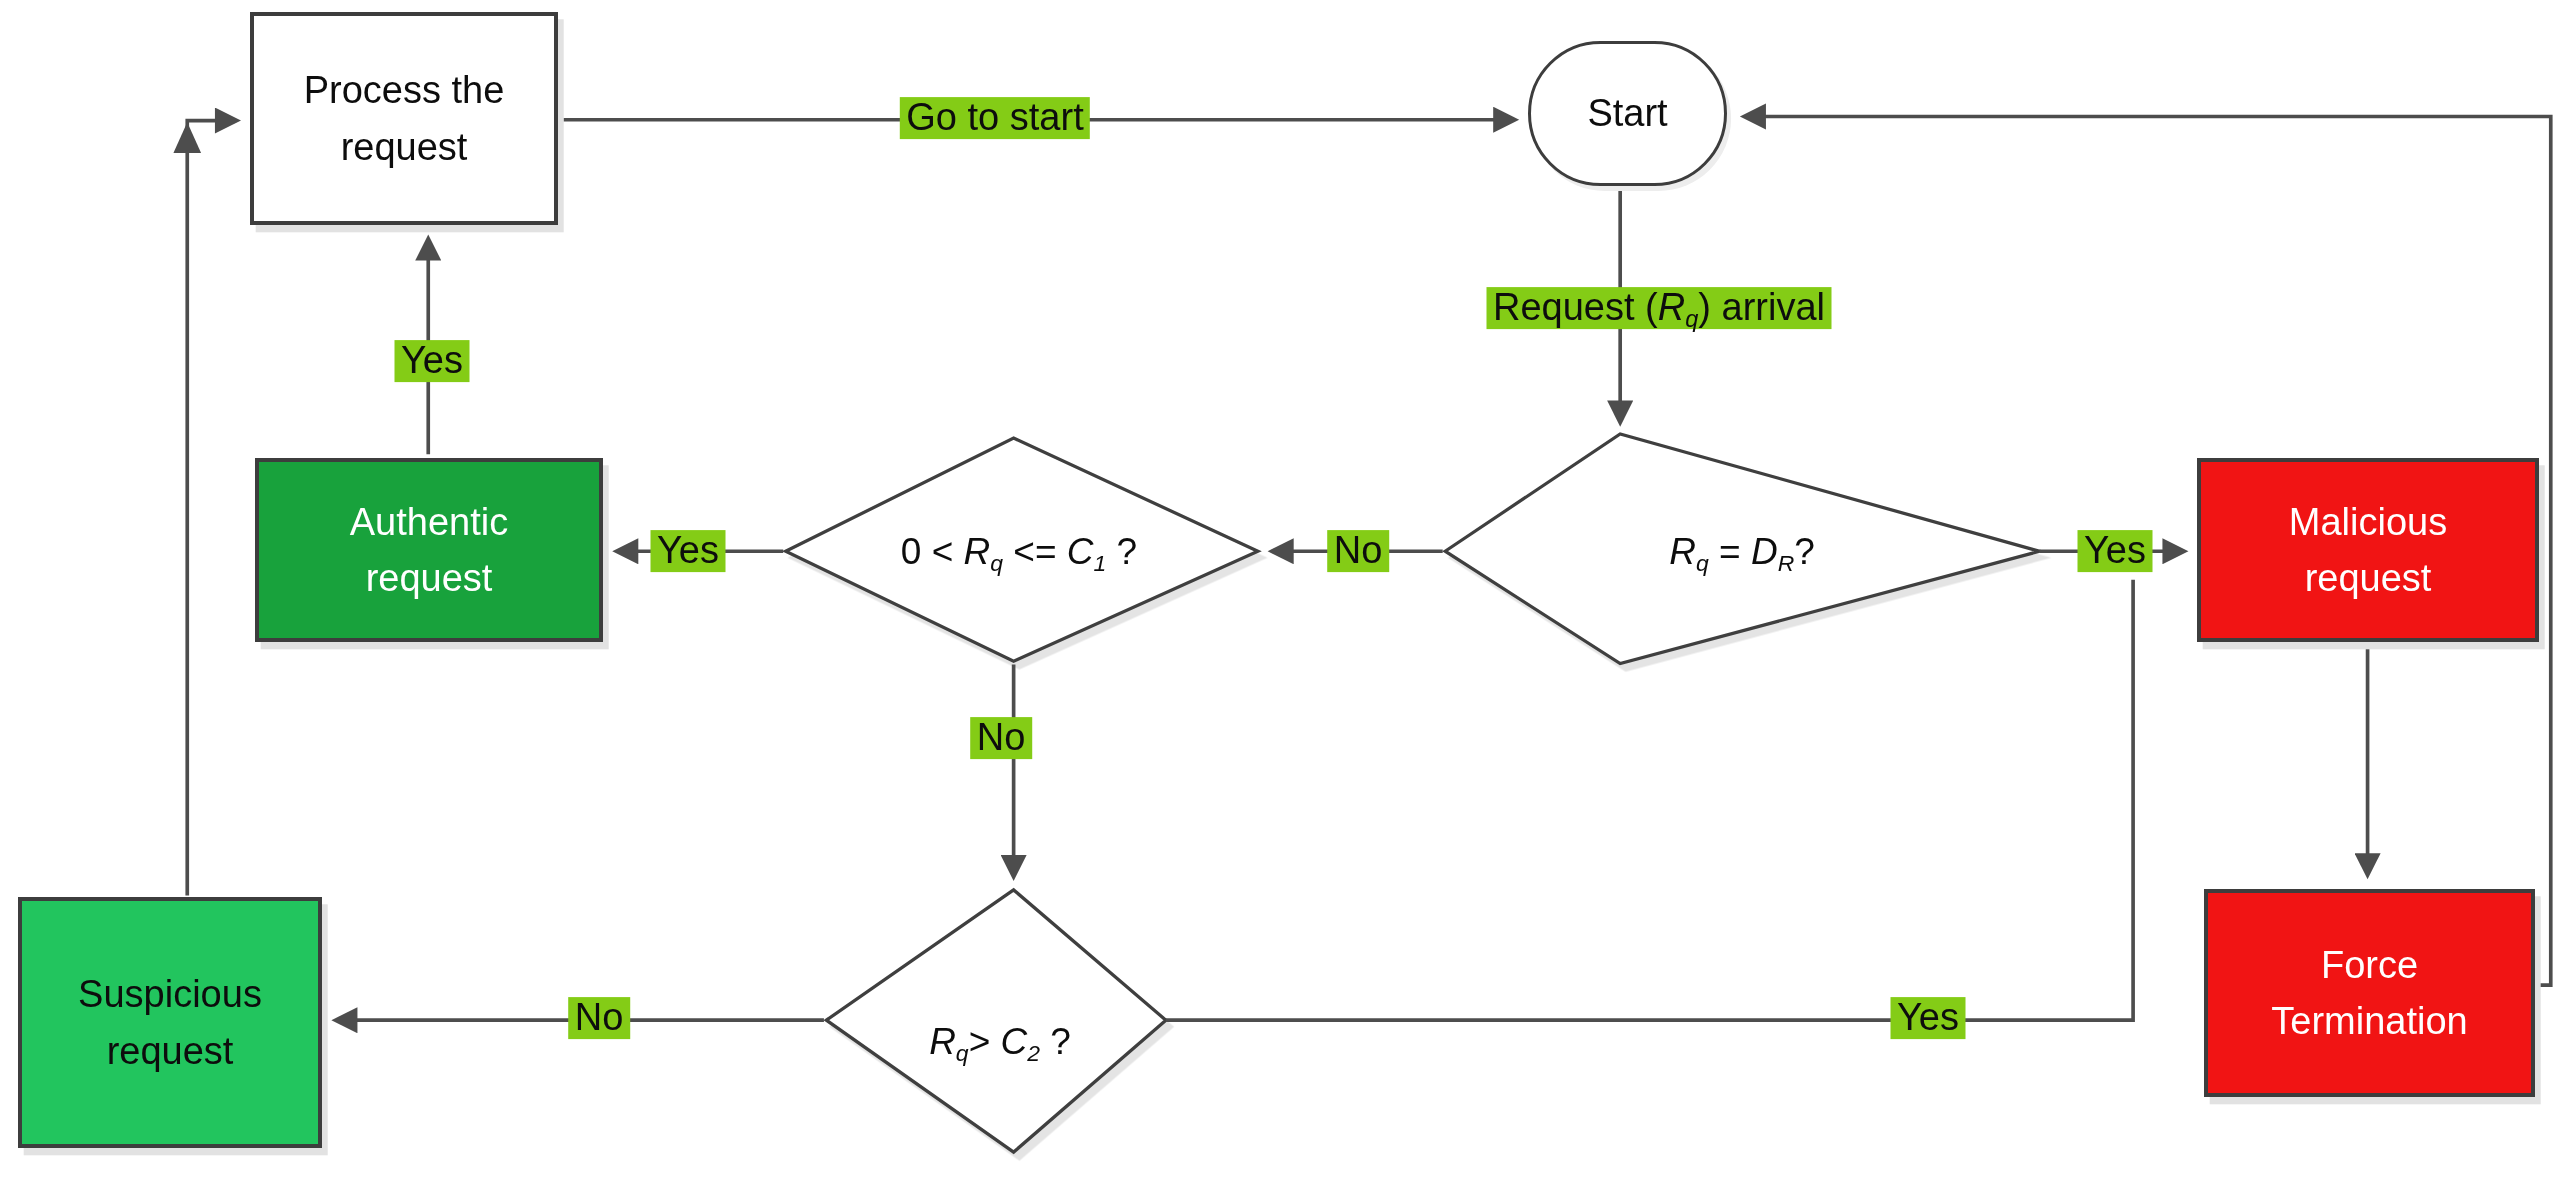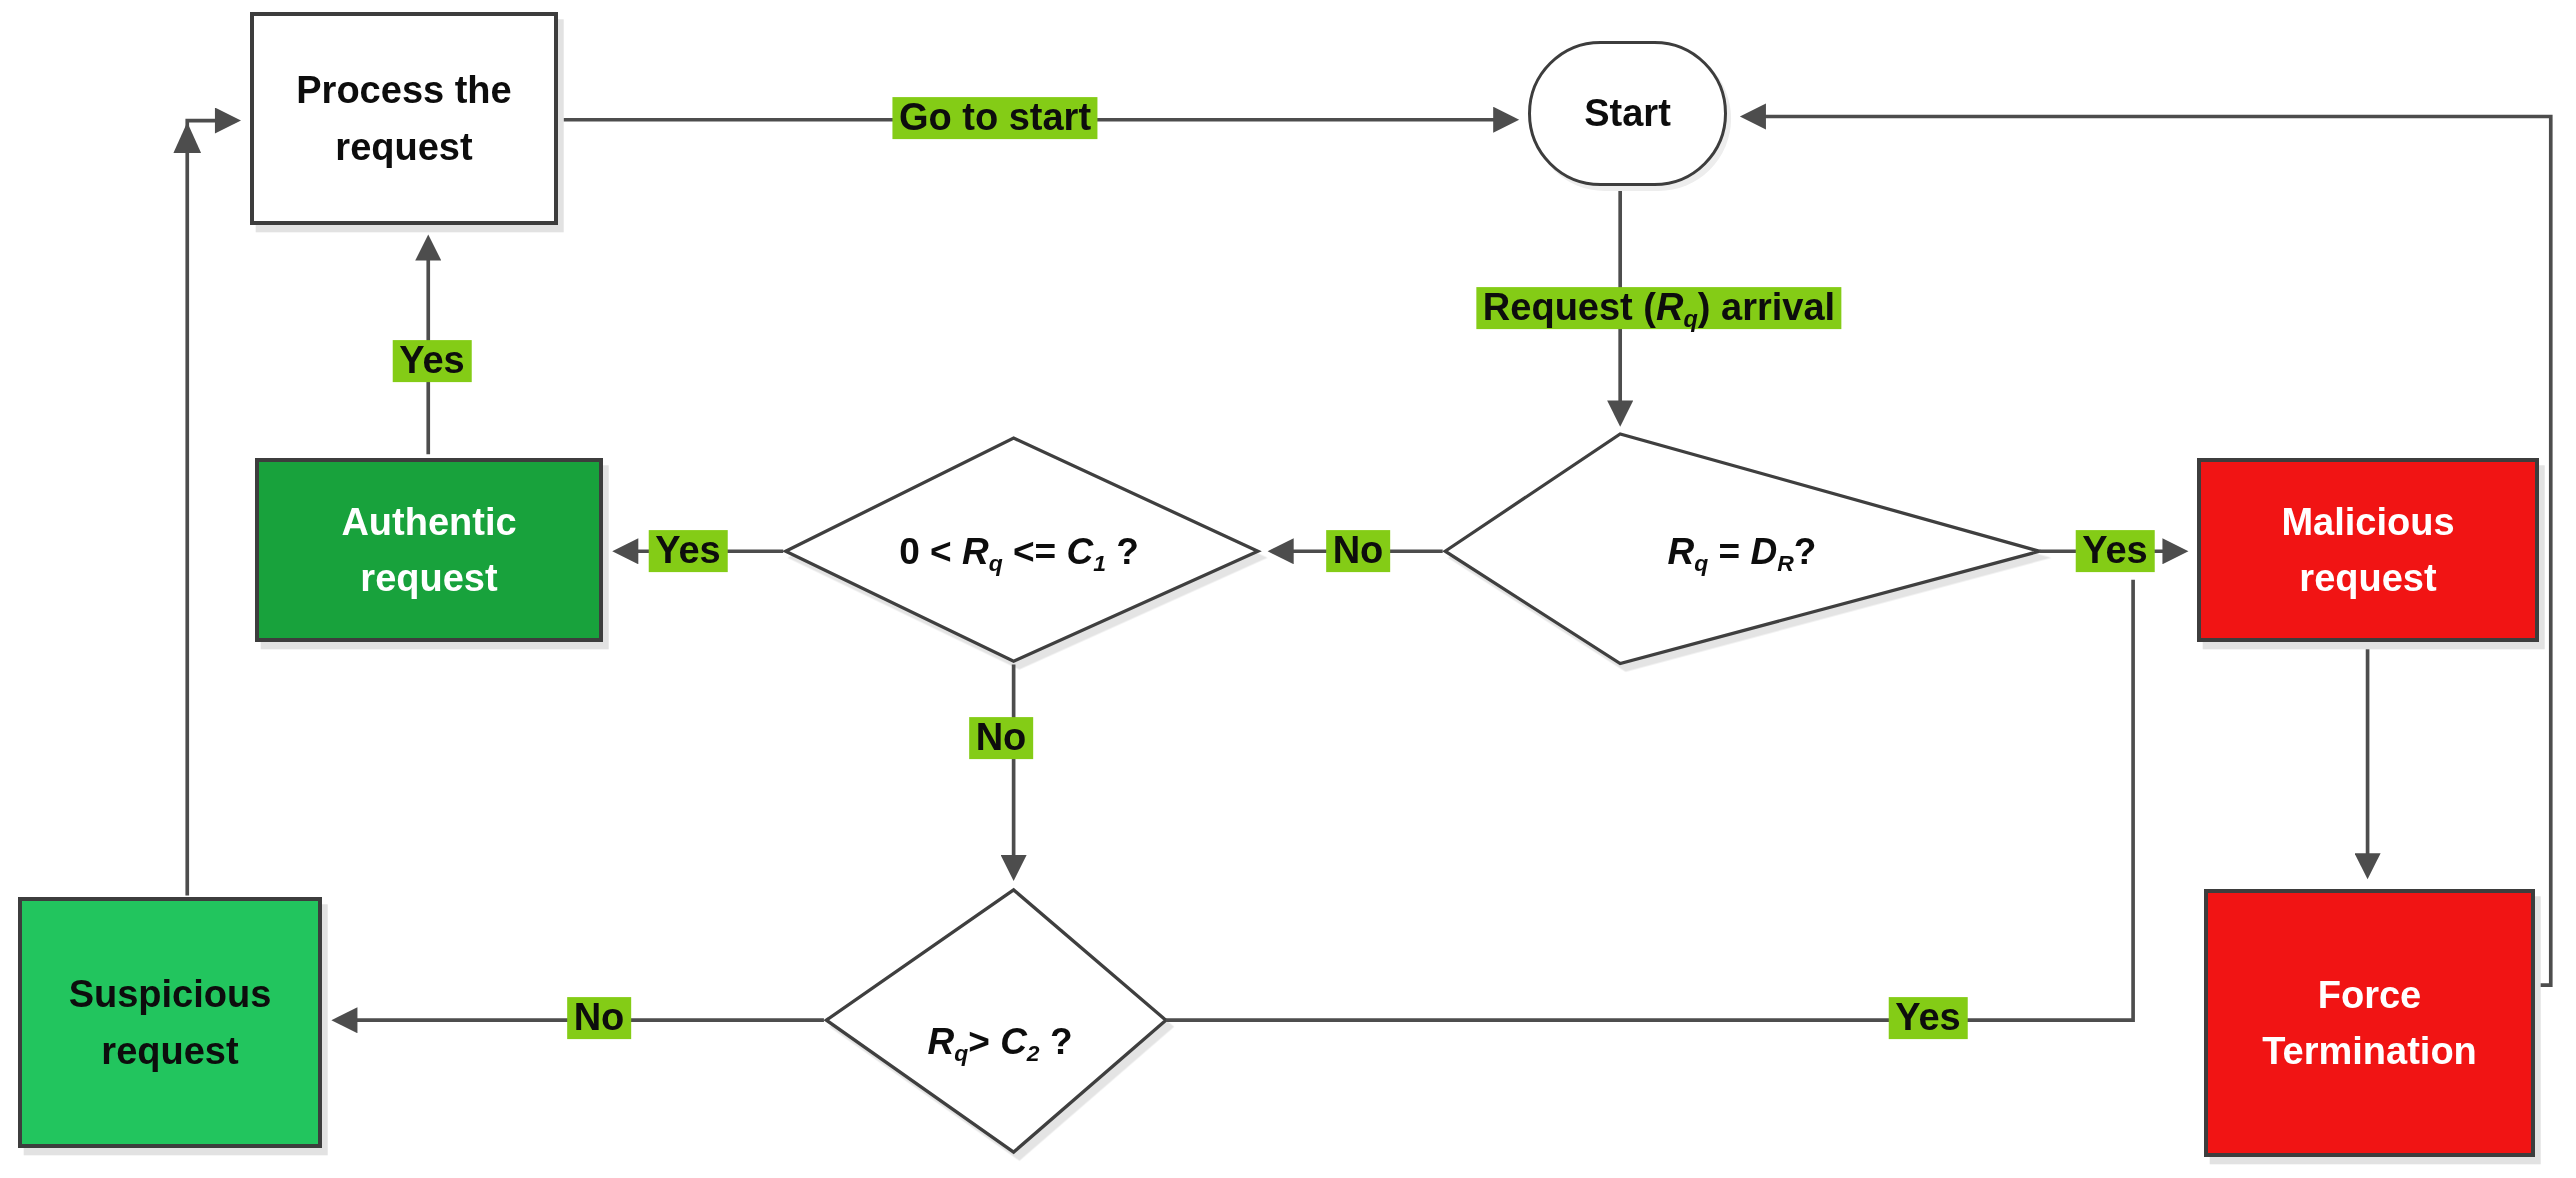--- a/index.html
+++ b/index.html
@@ -1,21 +1,21 @@
 <!DOCTYPE html>
 <html style="font-size:13px"><head>
 <meta charset="utf-8">
 <style>
   html,body{margin:0;padding:0;background:#ffffff;}
   .stage{
     position:relative;
     width:2576px;height:1179px;
     background:#ffffff;
     font-family:"Liberation Sans", sans-serif;
-    font-weight:bold;
+    font-weight:normal;
     color:#0d0d0d;
     overflow:hidden;
   }
   svg.wires{position:absolute;left:0;top:0;width:2576px;height:1179px;}
   .wire{stroke:#4d4d4d;stroke-width:4.5;fill:none;}
   .diamond{
     fill:#ffffff;stroke:#3f3f3f;stroke-width:4;
     filter:drop-shadow(7px 8px 0 #e4e4e4);
   }
   .node{
@@ -94,21 +94,21 @@
   <div class="node light" style="left: 255px; top: 458px; width: 348px; height: 184px; background: rgb(24, 162, 60);">
     <span>Authentic</span>
     <span>request</span>
   </div>
 
   <div class="node light" style="left: 2197px; top: 458px; width: 342px; height: 184px; background: rgb(241, 20, 20);">
     <span>Malicious</span>
     <span>request</span>
   </div>
 
-  <div class="node light" style="left: 2204px; top: 889px; width: 331px; height: 268px; background: rgb(241, 20, 20);">
+  <div class="node light" style="left: 2204px; top: 889px; width: 331px; height: 208px; background: rgb(241, 20, 20);">
     <span>Force</span>
     <span>Termination</span>
   </div>
 
   <div class="node" style="left: 18px; top: 897px; width: 304px; height: 251px; background: #22c55e;">
     <span>Suspicious</span>
     <span>request</span>
   </div>
 
   <div class="dlbl" style="left:1742px;top:552px;">

